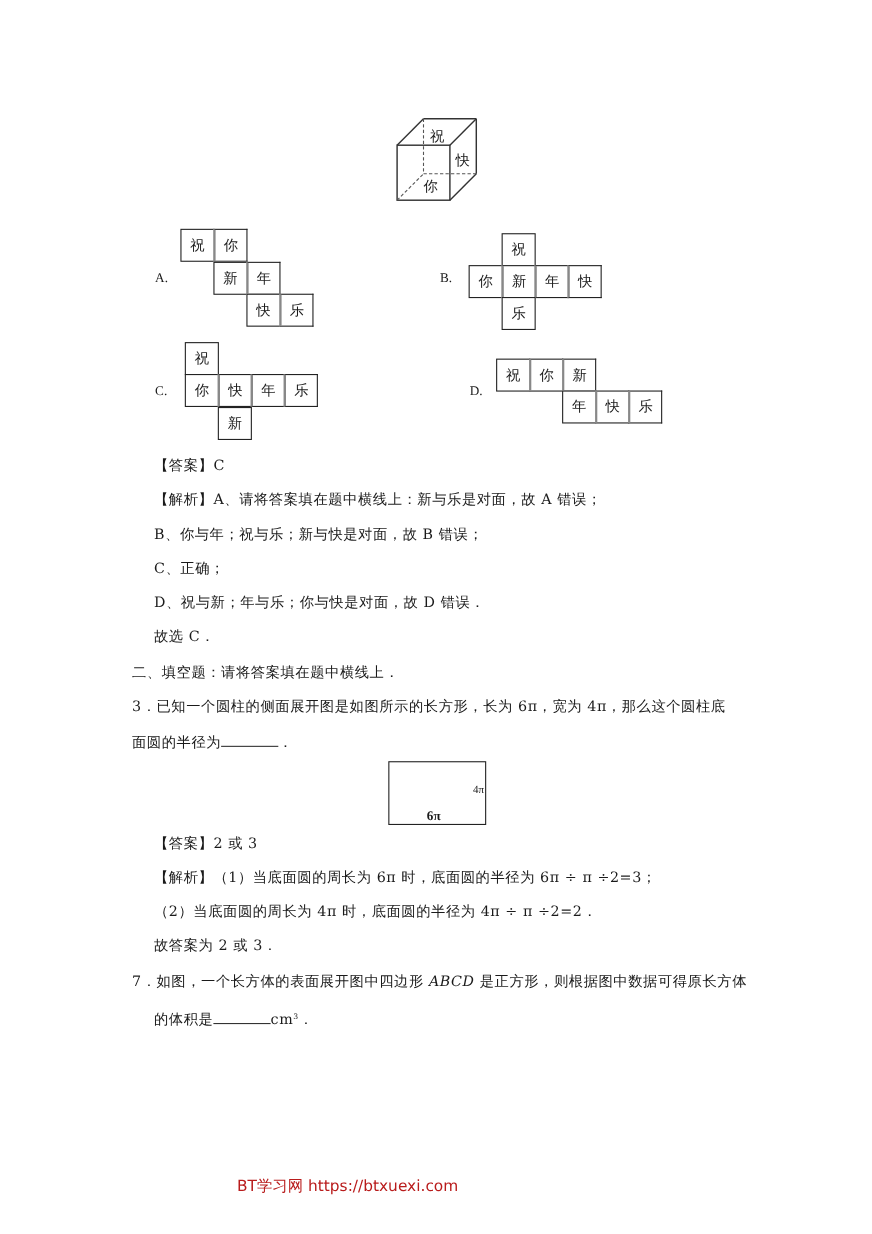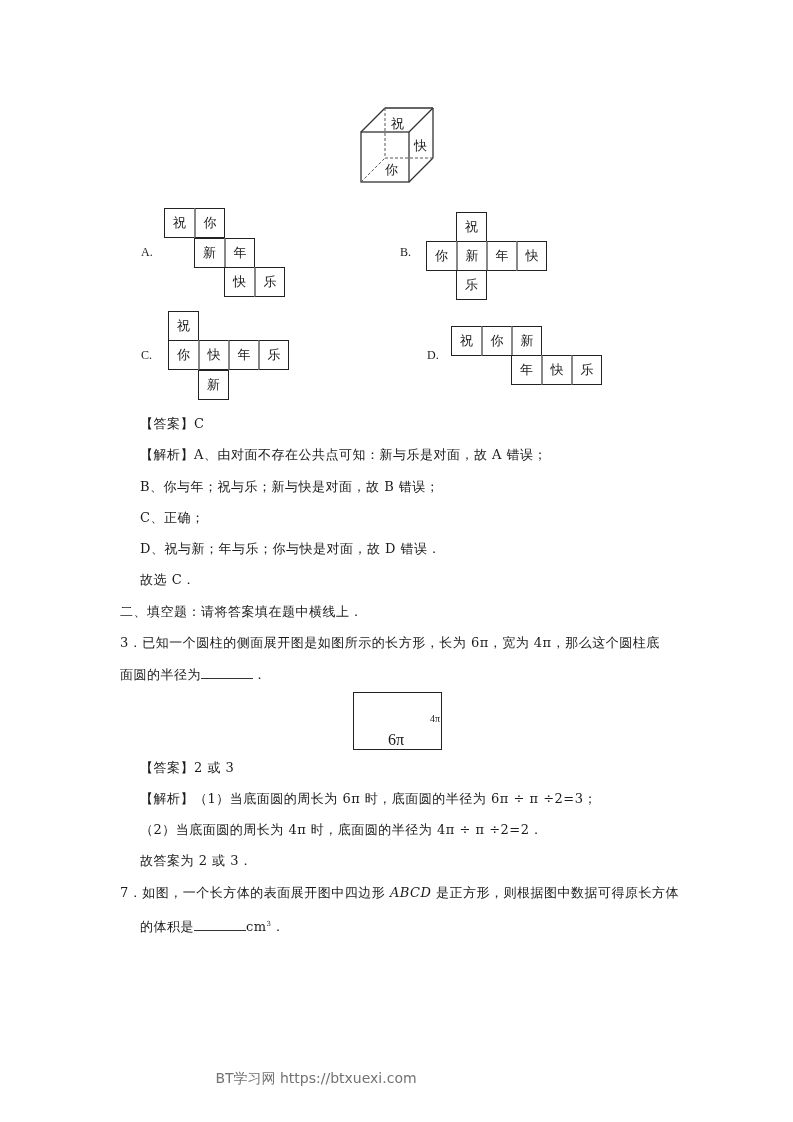--- a/index.html
+++ b/index.html
@@ -7,21 +7,21 @@
          font-family: "DejaVu Serif", "Liberation Serif", serif; color: #1a1a1a; }
   .abs { position: absolute; }
   .txt { position: absolute; font-size: 13px; line-height: 16px; white-space: nowrap; letter-spacing: 0.5px; }
   .cell { position: absolute; width: 29px; height: 28px; border: 1px solid #222;
           box-sizing: content-box; display: flex; align-items: center; justify-content: center;
           font-family: "DejaVu Sans", sans-serif; font-size: 13px; background: #fff; }
   .cell.gray-l { border-left-color: #888; border-left-width: 2px; width: 28px; }
   .optlabel { position: absolute; font-size: 12px; font-family: "Liberation Serif", serif; }
   .blank { display: inline-block; border-bottom: 1px solid #333; height: 12px; vertical-align: baseline; }
   .footer { position: absolute; left: 0; width: 632px; top: 1070px; text-align: center;
-            font-family: "DejaVu Sans", sans-serif; font-size: 14px; color: #737373; }
+            font-family: "DejaVu Sans", sans-serif; font-size: 14px; color: #b91c1c; }
   .ital { font-style: italic; text-align: center; }
   sup { font-size: 7px; }
 </style>
 </head>
 <body>
 
 <div class="abs" style="left:355px;top:105px;width:90px;height:80px;">
   <svg width="90" height="80" viewBox="0 0 90 80">
     <g stroke="#333" stroke-width="1.3" fill="none">
 
@@ -78,36 +78,36 @@
   <span class="optlabel" style="left:427px;top:348px;">D.</span>
   <div class="cell" style="left:451px;top:326px;">祝</div>
   <div class="cell gray-l" style="left:481px;top:326px;">你</div>
   <div class="cell gray-l" style="left:511px;top:326px;">新</div>
   <div class="cell" style="left:511px;top:355px;">年</div>
   <div class="cell gray-l" style="left:541px;top:355px;">快</div>
   <div class="cell gray-l" style="left:571px;top:355px;">乐</div>
 </div>
 
 <div class="txt" style="left:140px;top:416px;">【答案】C</div>
-<div class="txt" style="left:140px;top:447px;">【解析】A、由对面不存在公共点可知：新与乐是对面，故 A 错误；</div>
+<div class="txt" style="left:140px;top:447px;">【解析】A、请将答案填在题中横线上：新与乐是对面，故 A 错误；</div>
 <div class="txt" style="left:140px;top:479px;">B、你与年；祝与乐；新与快是对面，故 B 错误；</div>
 <div class="txt" style="left:140px;top:510px;">C、正确；</div>
 <div class="txt" style="left:140px;top:541px;">D、祝与新；年与乐；你与快是对面，故 D 错误．</div>
 <div class="txt" style="left:140px;top:572px;">故选 C．</div>
 
 <div class="txt" style="left:120px;top:604px;">二、填空题：请将答案填在题中横线上．</div>
 
 <div class="txt" style="left:120px;top:635px;">3．已知一个圆柱的侧面展开图是如图所示的长方形，长为 6π，宽为 4π，那么这个圆柱底</div>
 <div class="txt" style="left:120px;top:666px;">
   <span>面圆的半径为</span><span class="blank" style="width:52px;"></span><span>．</span>
 </div>
 
 <div class="abs" style="left:353px;top:692px;width:87px;height:56px;border:1px solid #222;">
   <span class="abs" style="right:1px;top:20px;font-size:10px;font-family:'Liberation Serif',serif;">4π</span>
-  <span class="abs" style="left:34px;bottom:0px;font-size:16px;font-family:'Liberation Serif',serif;">6π</span>
+  <span class="abs" style="left:34px;bottom:0px;font-size:12px;font-family:'Liberation Serif',serif;font-weight:bold;">6π</span>
 </div>
 
 <div class="txt" style="left:140px;top:760px;">【答案】2 或 3</div>
 <div class="txt" style="left:140px;top:791px;">【解析】（1）当底面圆的周长为 6π 时，底面圆的半径为 6π ÷ π ÷2=3；</div>
 <div class="txt" style="left:140px;top:822px;">（2）当底面圆的周长为 4π 时，底面圆的半径为 4π ÷ π ÷2=2．</div>
 <div class="txt" style="left:140px;top:853px;">故答案为 2 或 3．</div>
 
 <div class="txt" style="left:120px;top:885px;">
   <span>7．如图，一个长方体的表面展开图中四边形 </span><span class="ital">ABCD</span><span> 是正方形，则根据图中数据可得原长方体</span>
 </div>

